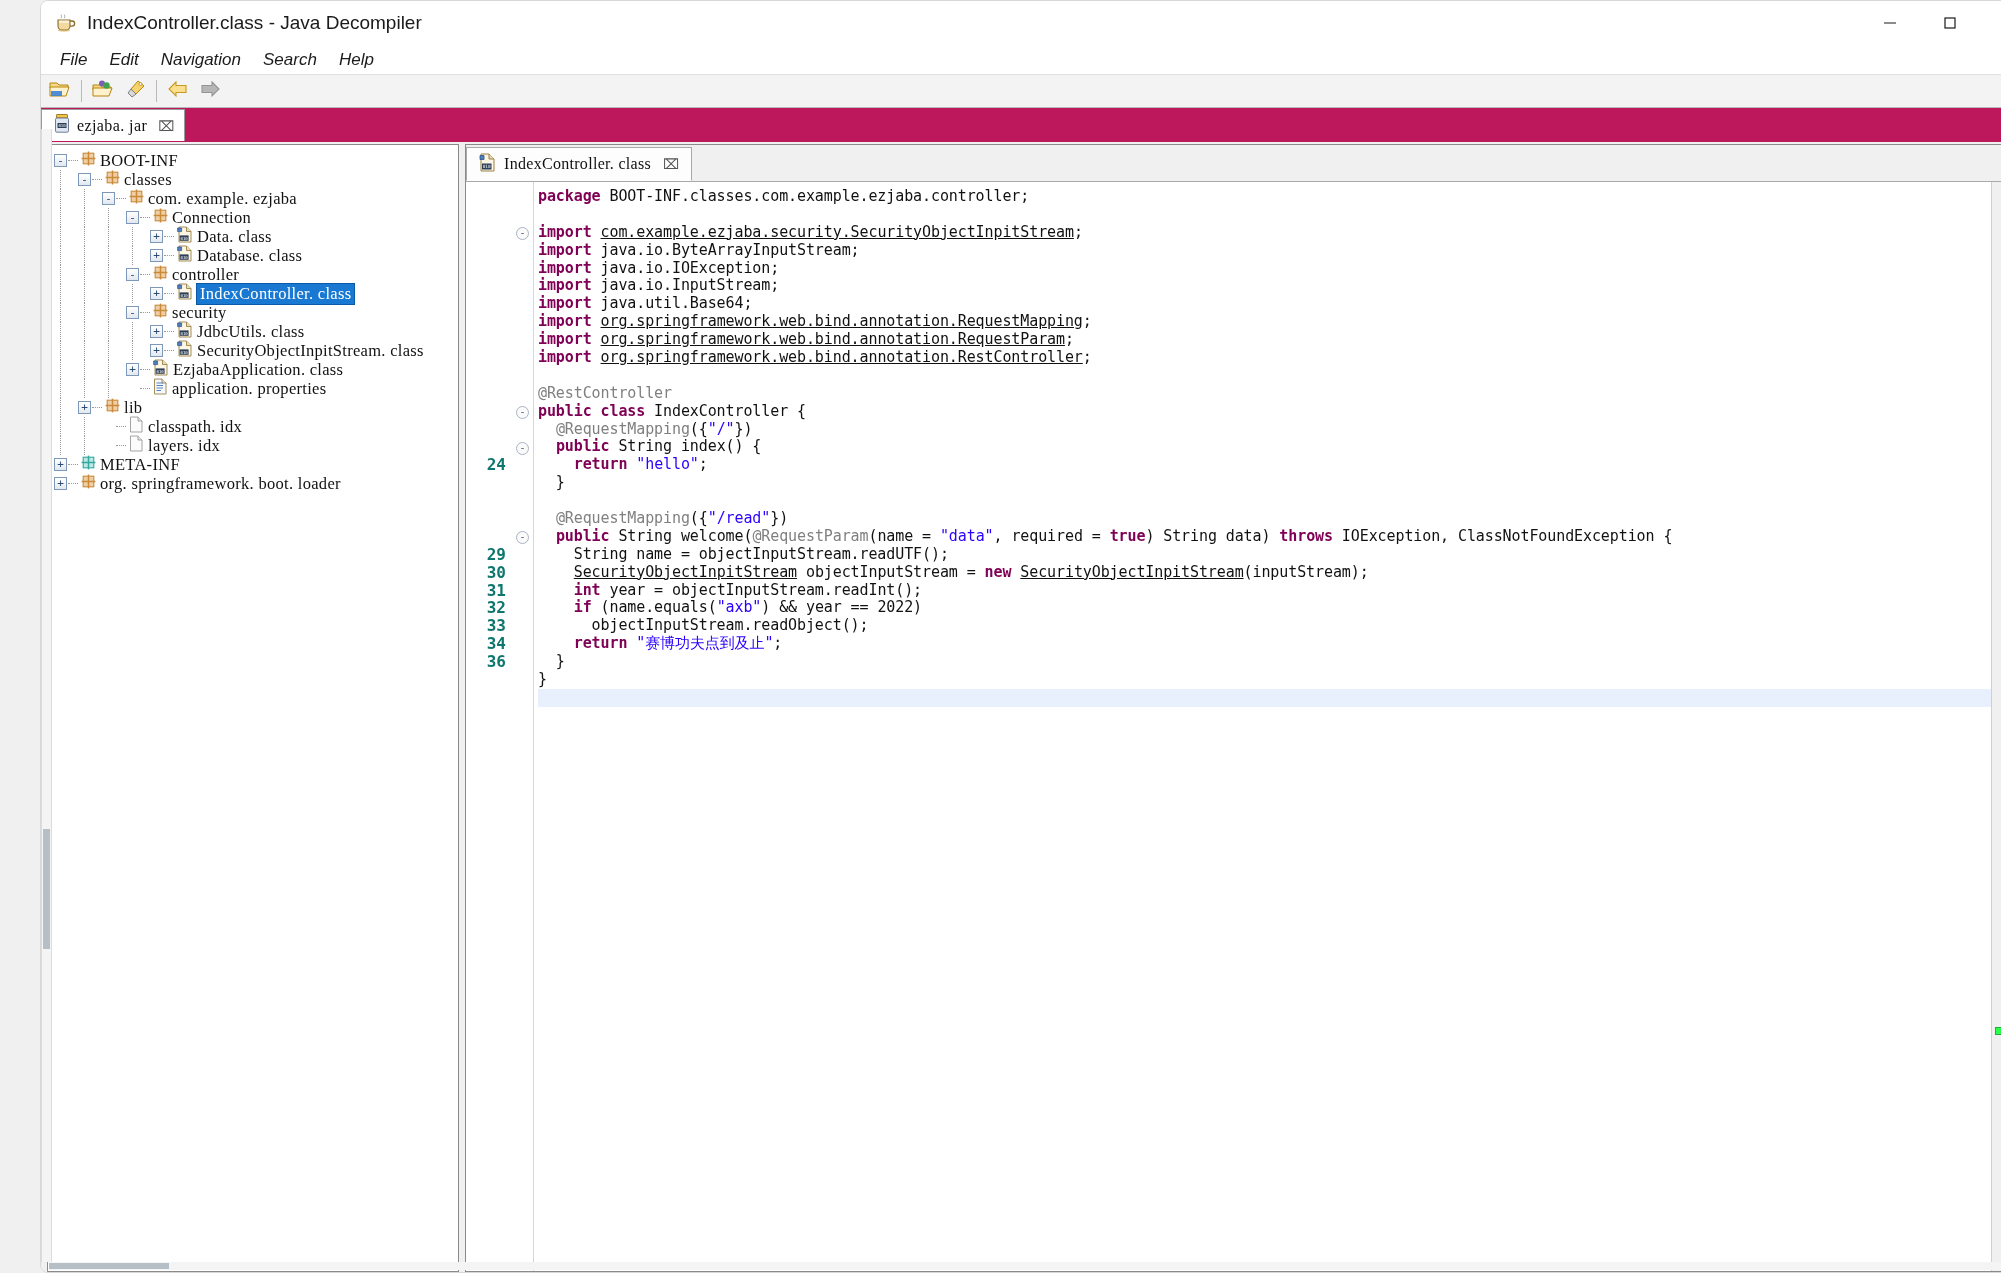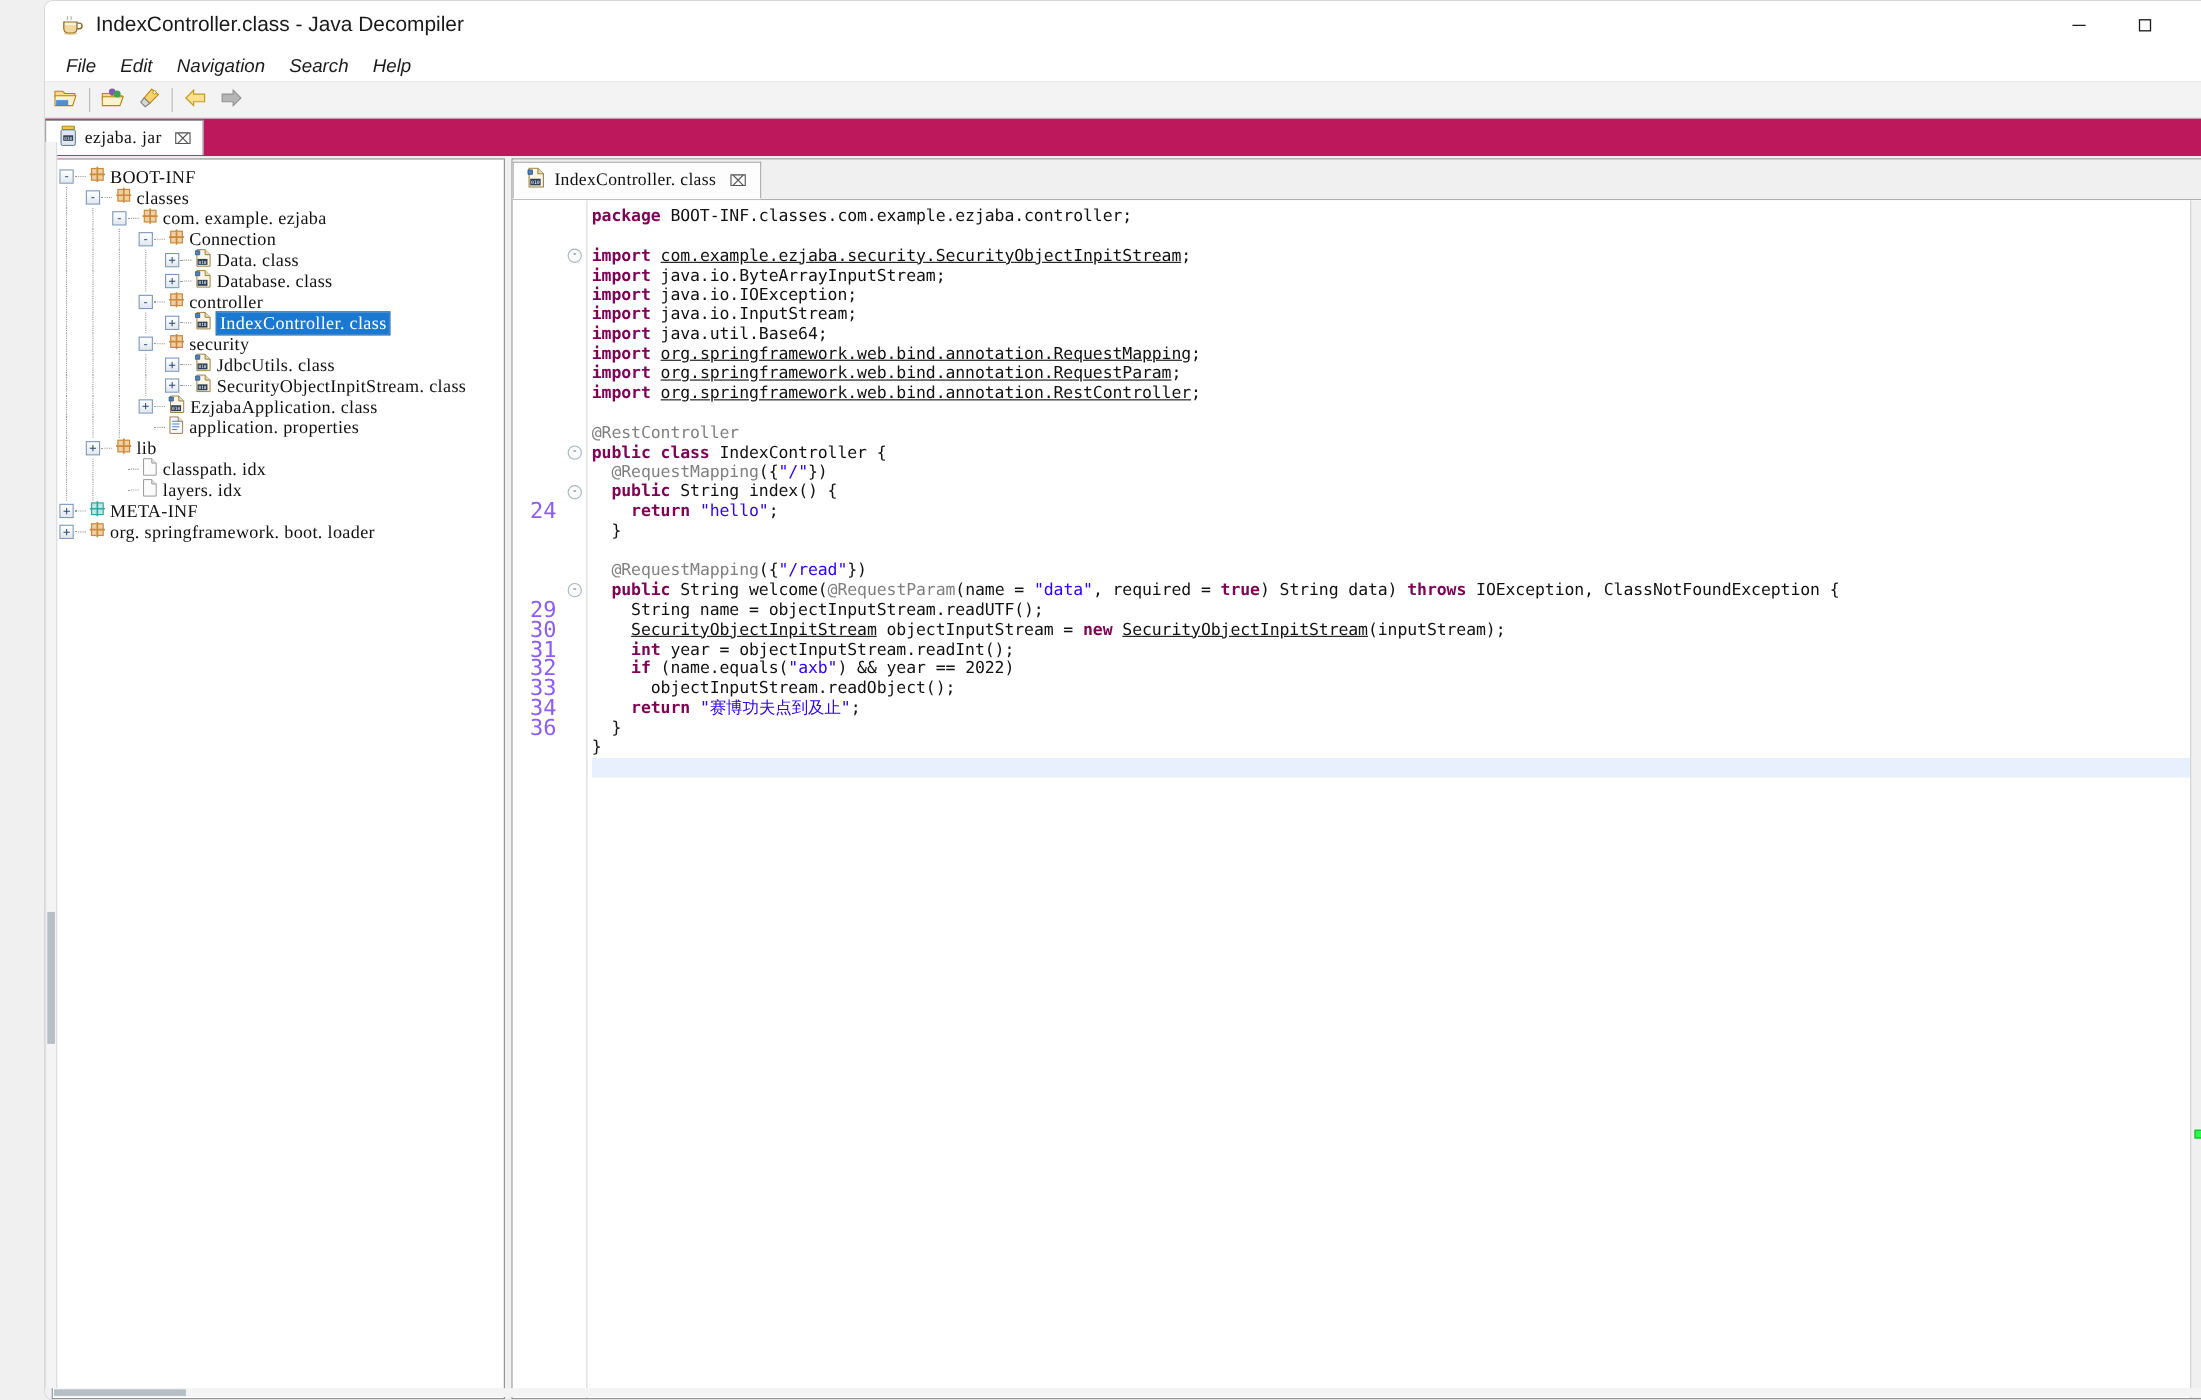--- a/index.html
+++ b/index.html
@@ -264,24 +264,25 @@
     flex: 1;
     padding-top: 6px;
     padding-left: 4px;
     box-sizing: border-box;
     position: relative;
     overflow: hidden;
   }
   .ln {
     height: 17.9px;
     font-family: "DejaVu Sans Mono", monospace;
-    font-size: 20px;
-    color: #8b5cf6;
+    font-size: 16px;
+    color: #0f766e;
     padding-right: 6px;
     line-height: 17.9px;
+    font-weight: bold;
   }
   .fold {
     height: 17.9px;
     line-height: 17.9px;
     text-align: center;
   }
   .fold span {
     display: inline-block;
     width: 11px; height: 11px;
     border: 1px solid #a8b4c4;

